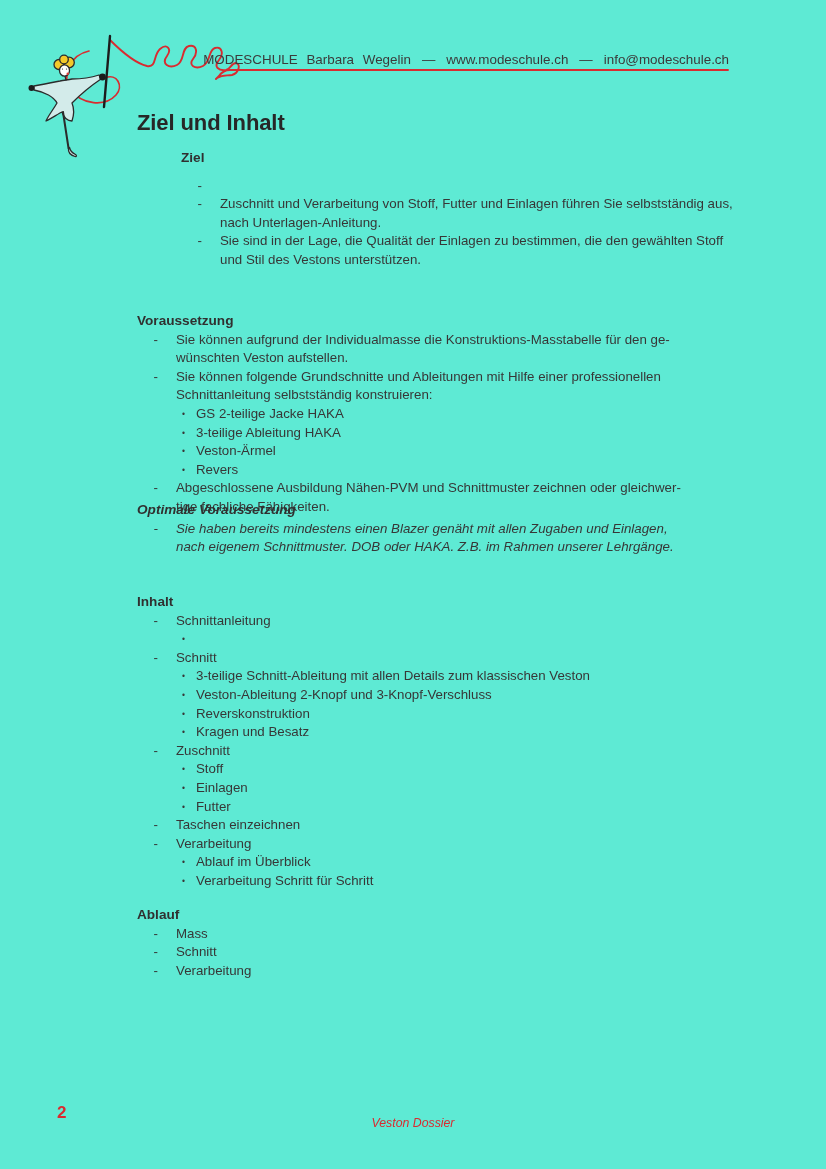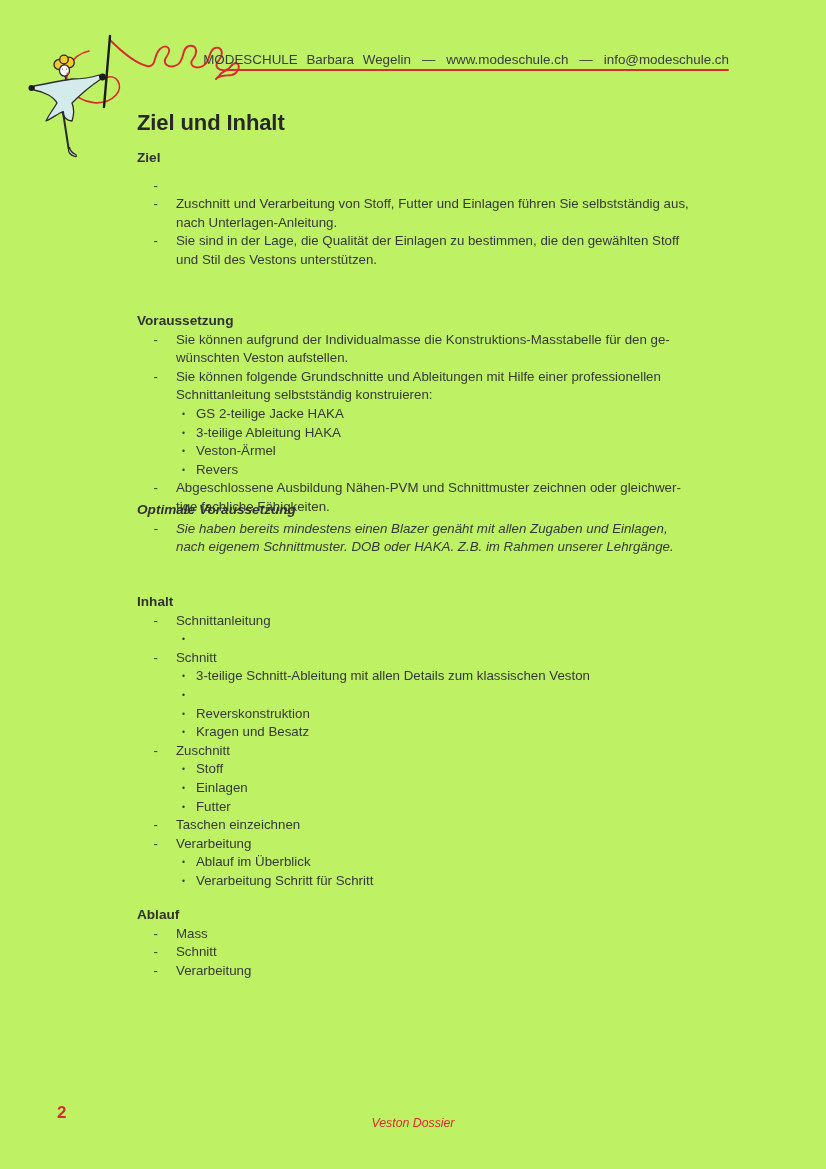--- a/index.html
+++ b/index.html
@@ -6,21 +6,21 @@
     --accent:#d92b30;
     --ink:#373737;
     --teal:#d3ebea;
     --hair:#f3c92b;
   }
   html,body{margin:0;padding:0;background:#e8e8e8;}
   .page{
     position:relative;
     width:826px;height:1169px;
     margin:0 auto;
-    background:#bef264;
+    background:#5eead4;
     font-family:"Liberation Sans","DejaVu Sans",sans-serif;
     color:var(--ink);
     overflow:hidden;
   }
   
   .logo-art{position:absolute;top:0;left:0;}
   .thread{fill:none;stroke:var(--accent);stroke-width:1.7;stroke-linecap:round;}
   .underline-thread{stroke-width:1.9;}
   .needle{stroke:#1c1c1c;stroke-width:2.4;stroke-linecap:round;}
   .fig-outline{fill:none;stroke:#2b2b2b;stroke-width:1.3;stroke-linejoin:round;stroke-linecap:round;}
@@ -38,21 +38,21 @@
   }
   .header-line .school{word-spacing:5px;}
   
   .doc-title{
     position:absolute;left:137px;top:112px;
     font-size:22px;font-weight:bold;color:#272727;
     line-height:22px;letter-spacing:-0.1px;
   }
   .section{position:absolute;left:137px;width:640px;font-size:13.3px;line-height:18.6px;}
   .sec-heading{font-weight:bold;font-size:13.6px;color:#303030;}
-  .sec-0{top:149px;} .sec-0 .list{margin-top:9px;}
+  .sec-0{top:149px;margin-left:44px;} .sec-0 .list{margin-top:9px;}
   .sec-1{top:300px;margin-top:12px;}
   .sec-2{top:501px;font-style:italic;}
   .sec-3{top:593px;}
   .sec-4{top:906px;}
   .list{margin:0;padding:0;list-style:none;}
   .item{display:flex;align-items:flex-start;}
   .item .marker{flex:0 0 22.5px;}
   .item.l1{padding-left:16.5px;}
   .item.l2{padding-left:45px;}
   .item.l2 .marker{flex:0 0 14px;font-size:8.5px;line-height:18.6px;}
@@ -209,20 +209,21 @@
     <span class="txt">Schnitt</span>
   </li>
 
   <li class="item l2">
     <span class="marker">•</span>
     <span class="txt">3-teilige Schnitt-Ableitung mit allen Details zum klassischen Veston</span>
   </li>
 
   <li class="item l2">
     <span class="marker">•</span>
+    <span class="txt">Veston-Ableitung 2-Knopf und 3-Knopf-Verschluss</span>
   </li>
 
   <li class="item l2">
     <span class="marker">•</span>
     <span class="txt">Reverskonstruktion</span>
   </li>
 
   <li class="item l2">
     <span class="marker">•</span>
     <span class="txt">Kragen und Besatz</span>

